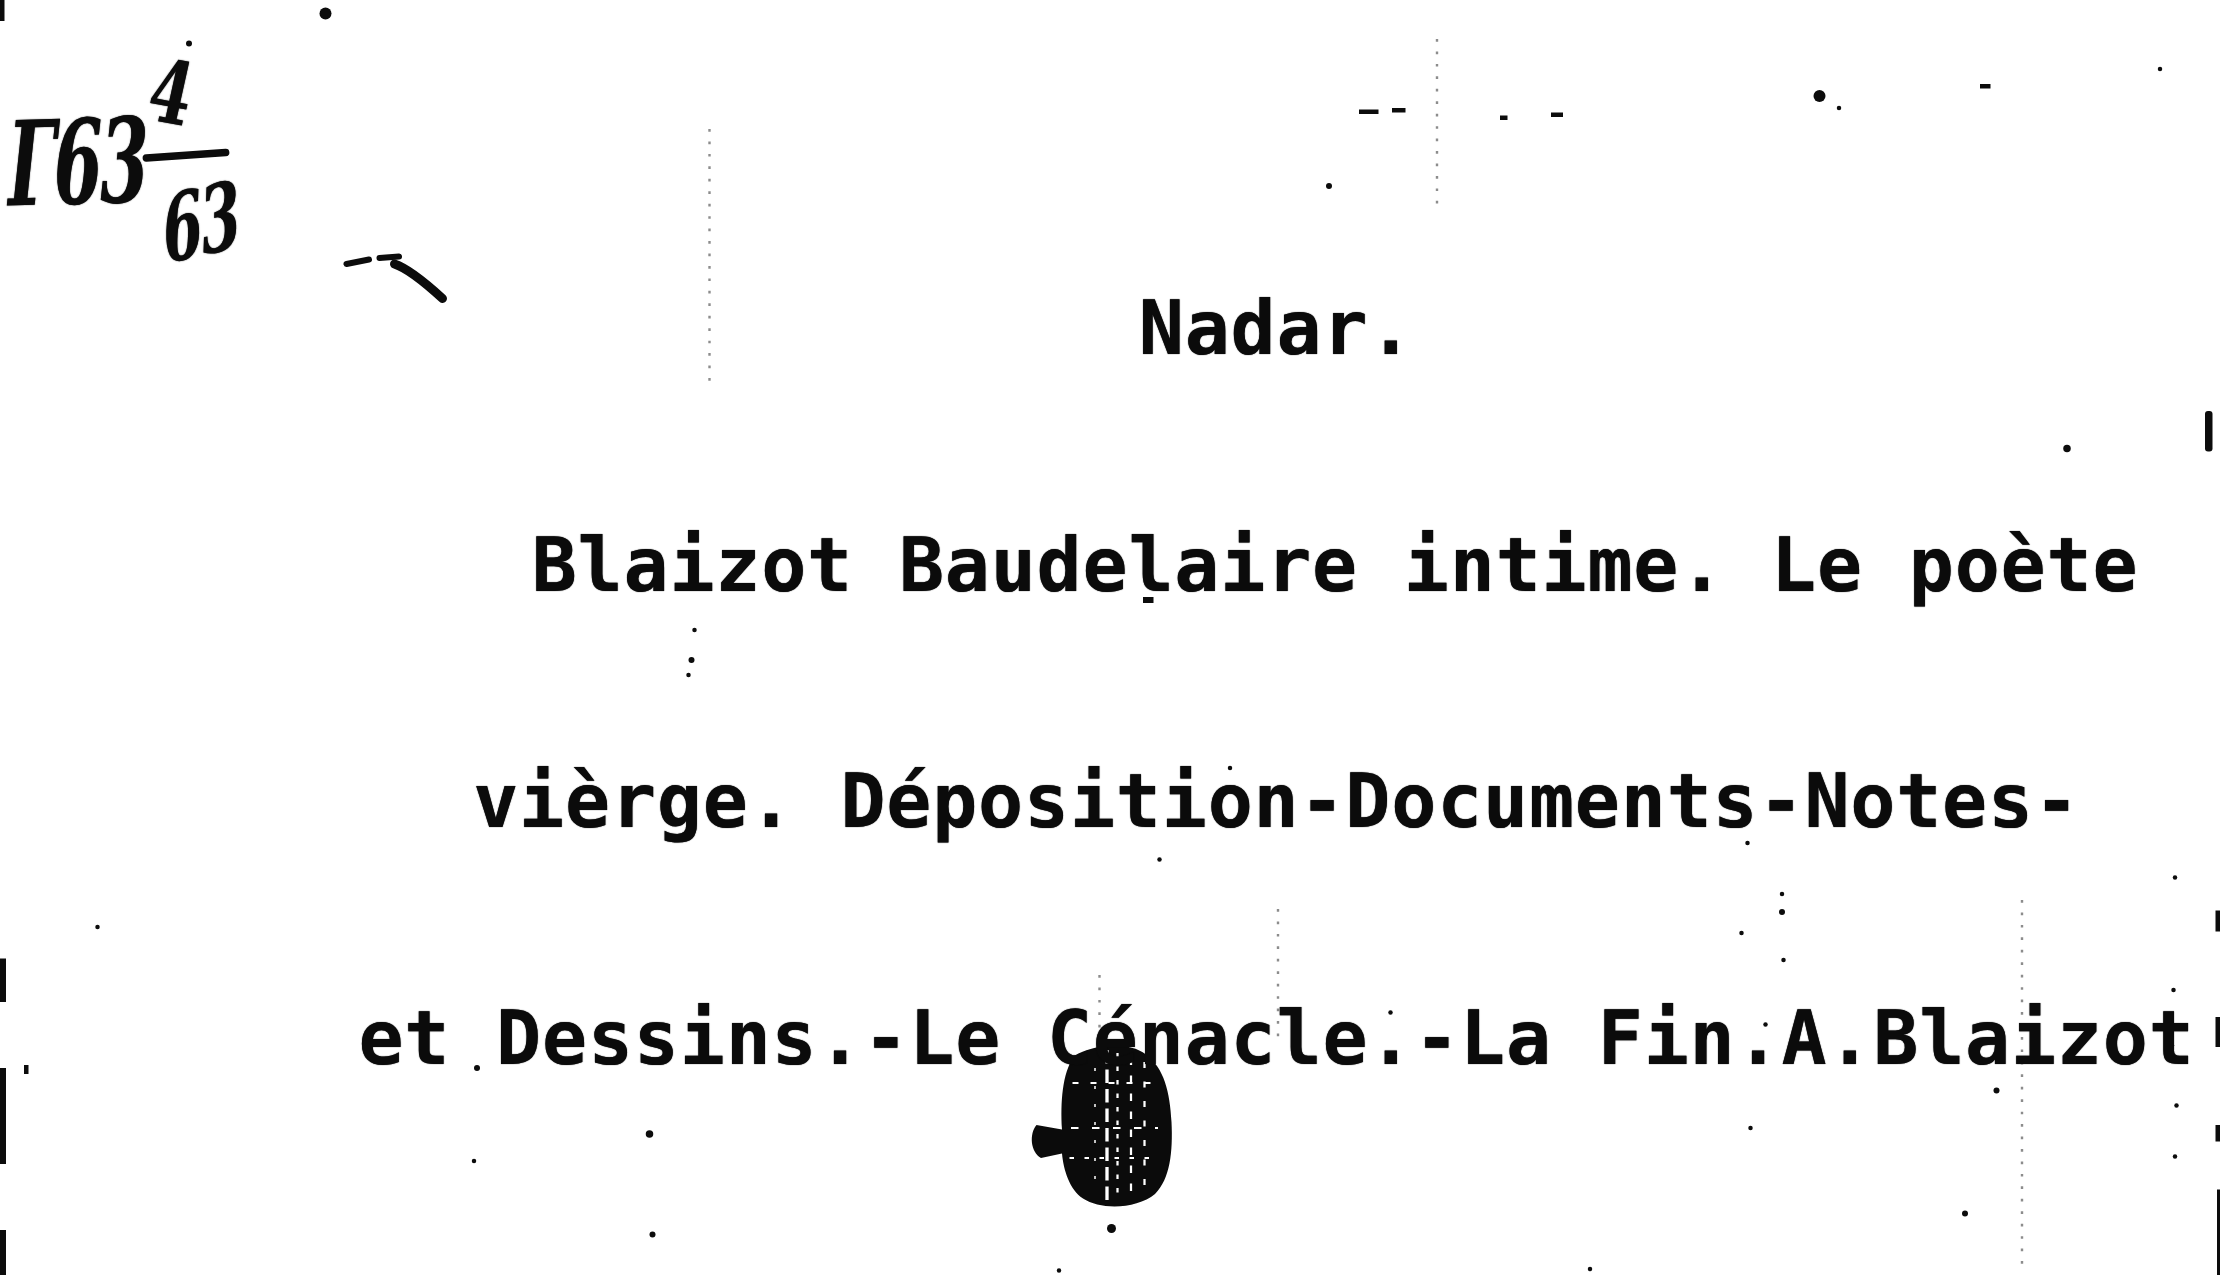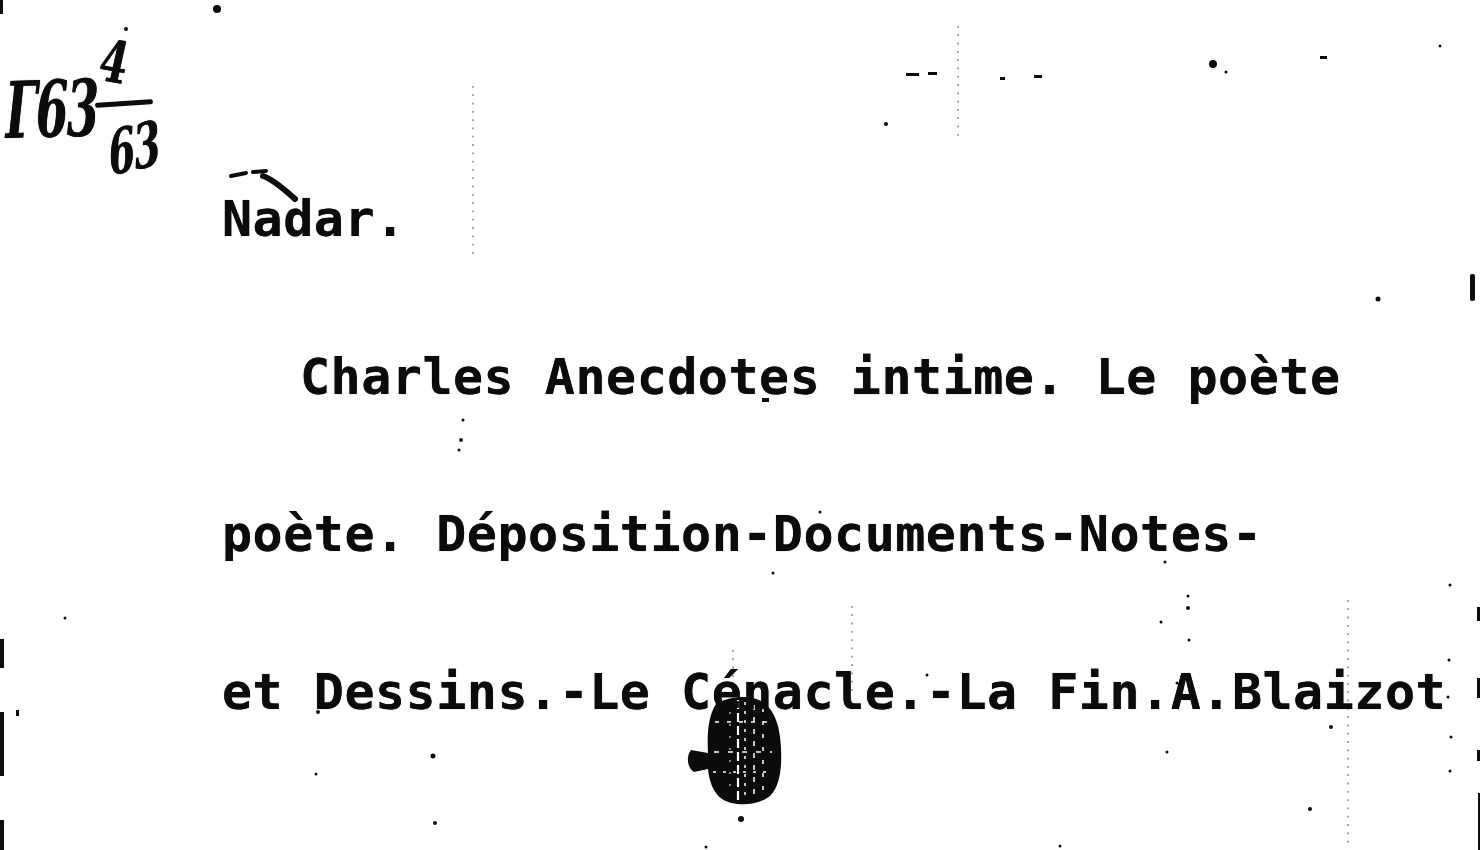--- a/index.html
+++ b/index.html
@@ -23,21 +23,21 @@
   .text-block {
     position: absolute;
     left: 222px; top: 88px;
     width: 1258px;
     font: bold 50px/52.5px "DejaVu Sans Mono", monospace;
     letter-spacing: 0.5px;
     color: #0b0b0b;
     text-shadow: 0 0 0.7px #0b0b0b;
     white-space: pre;
   }
-  .line { white-space: pre; }
+  .line { white-space: pre; text-align: center; }
   .indent { padding-left: 78px; }
   
   .callnum { position: absolute; left: 0; top: 0; color: #0c0c0c; }
   .cn-main {
     position: absolute; left: 5px; top: 72px;
     font: italic 700 78px/1 "DejaVu Serif", serif;
     transform: scaleX(0.60) rotate(-1deg);
     transform-origin: left top;
     letter-spacing: -3px;
     text-shadow: 0 0 1px #0c0c0c;
@@ -163,19 +163,19 @@
 
   <div class="callnum">
     <div class="cn-main">Г63</div>
     <div class="cn-num">4</div>
     <div class="cn-bar"></div>
     <div class="cn-den">63</div>
   </div>
 
   <div class="text-block">
     <div class="line">Nadar.</div>
-    <div class="line indent">Charles Anecdotes intime. Le poète</div>
-    <div class="line">poète. Déposition-Documents-Notes-</div>
+    <div class="line indent">Blaizot Baudelaire intime. Le poète</div>
+    <div class="line">vièrge. Déposition-Documents-Notes-</div>
     <div class="line">et Dessins.-Le Cénacle.-La Fin.A.Blaizot</div>
     
   </div>
 
 </div>
 
 </body></html>

